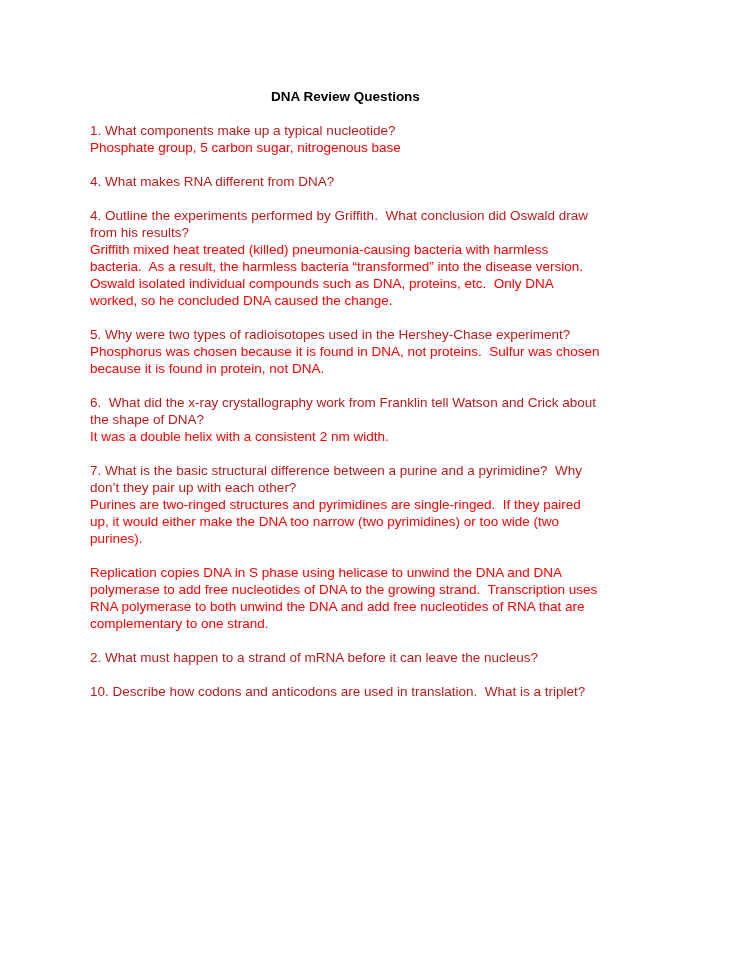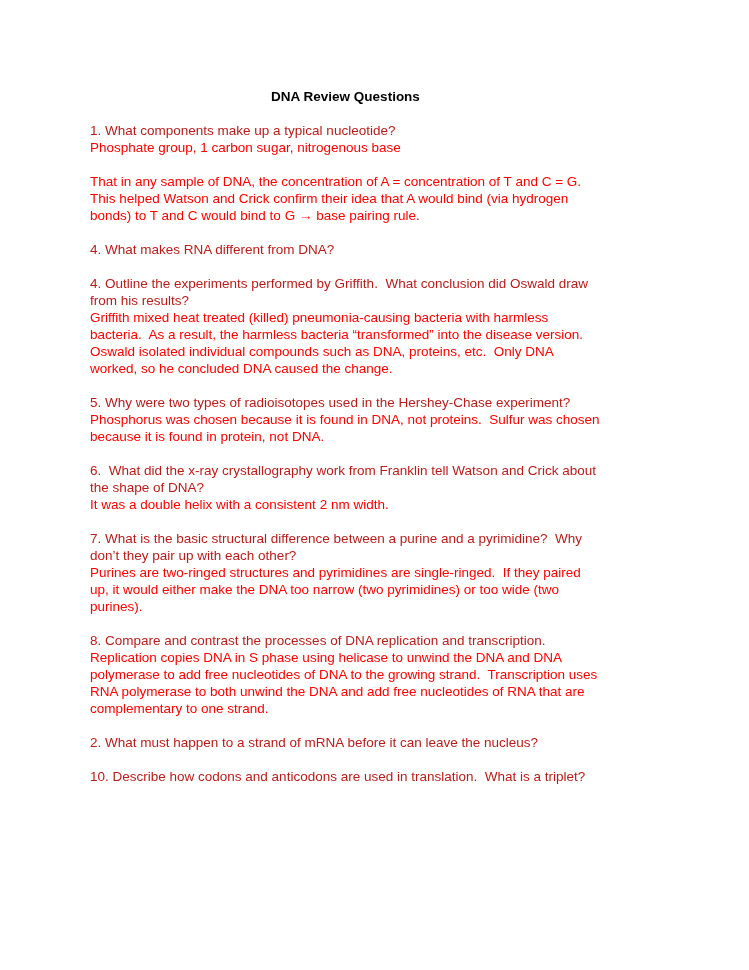--- a/index.html
+++ b/index.html
@@ -37,25 +37,24 @@
   }
 </style>
 </head>
 <body>
 
 <div class="page">
   <div class="doc-title">DNA Review Questions</div>
 
   <div class="qa-block">
     <div class="question">1. What components make up a typical nucleotide?</div>
-    <div class="answer">Phosphate group, 1 carbon sugar, nitrogenous base</div>
+    <div class="answer">Phosphate group, 5 carbon sugar, nitrogenous base</div>
   </div>
 
   <div class="qa-block">
-    <div class="answer">That in any sample of DNA, the concentration of A = concentration of T and C = G.  This helped Watson and Crick confirm their idea that A would bind (via hydrogen bonds) to T and C would bind to G → base pairing rule.</div>
   </div>
 
   <div class="qa-block">
     <div class="question">4. What makes RNA different from DNA?</div>
   </div>
 
   <div class="qa-block">
     <div class="question">4. Outline the experiments performed by Griffith.  What conclusion did Oswald draw from his results?</div>
     <div class="answer">Griffith mixed heat treated (killed) pneumonia-causing bacteria with harmless bacteria.  As a result, the harmless bacteria “transformed” into the disease version.  Oswald isolated individual compounds such as DNA, proteins, etc.  Only DNA worked, so he concluded DNA caused the change.</div>
   </div>
@@ -69,21 +68,20 @@
     <div class="question">6.  What did the x-ray crystallography work from Franklin tell Watson and Crick about the shape of DNA?</div>
     <div class="answer">It was a double helix with a consistent 2 nm width.</div>
   </div>
 
   <div class="qa-block">
     <div class="question">7. What is the basic structural difference between a purine and a pyrimidine?  Why don’t they pair up with each other?</div>
     <div class="answer">Purines are two-ringed structures and pyrimidines are single-ringed.  If they paired up, it would either make the DNA too narrow (two pyrimidines) or too wide (two purines).</div>
   </div>
 
   <div class="qa-block">
-    <div class="question">8. Compare and contrast the processes of DNA replication and transcription.</div>
     <div class="answer">Replication copies DNA in S phase using helicase to unwind the DNA and DNA polymerase to add free nucleotides of DNA to the growing strand.  Transcription uses RNA polymerase to both unwind the DNA and add free nucleotides of RNA that are complementary to one strand.</div>
   </div>
 
   <div class="qa-block">
     <div class="question">2. What must happen to a strand of mRNA before it can leave the nucleus?</div>
   </div>
 
   <div class="qa-block">
     <div class="question">10. Describe how codons and anticodons are used in translation.  What is a triplet?</div>
     <div class="answer"></div>

